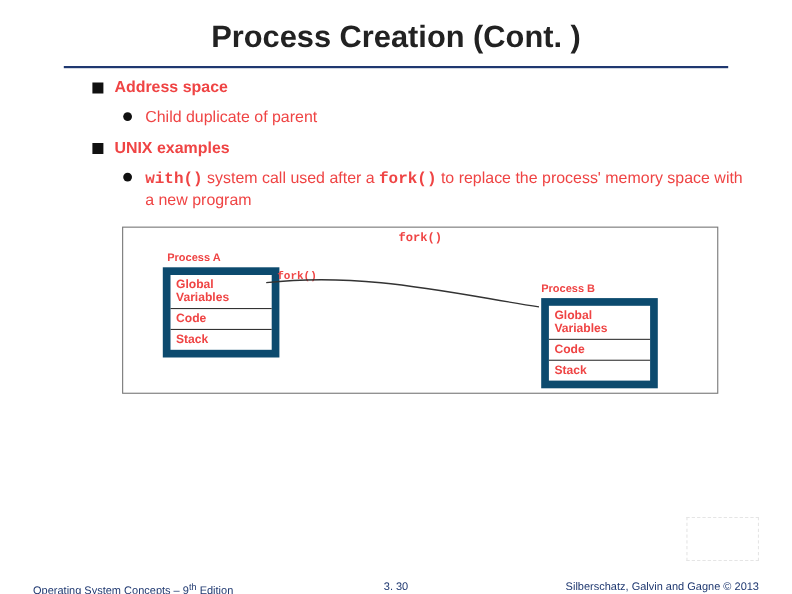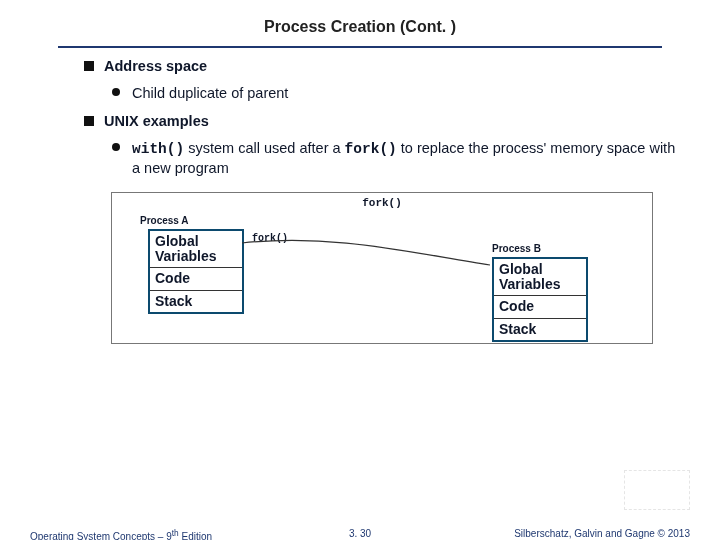--- a/index.html
+++ b/index.html
@@ -14,34 +14,34 @@
   }
   .slide {
     width: 720px;
     height: 540px;
     position: relative;
     box-sizing: border-box;
   }
   .title {
     text-align: center;
     font-weight: bold;
-    font-size: 16px;
+    font-size: 28px;
     color: #222;
     padding-top: 18px;
     padding-bottom: 6px;
   }
   .rule {
     border-top: 2px solid #1f3870;
     margin: 4px 58px 10px 58px;
   }
   .content {
     margin-left: 84px;
     margin-right: 40px;
     font-size: 14.5px;
-    color: #0f172a;
+    color: #ef4444;
   }
   .lvl1 {
     position: relative;
     padding-left: 20px;
     margin-top: 10px;
     font-weight: bold;
   }
   .lvl1::before {
     content: "";
     position: absolute;
@@ -92,23 +92,23 @@
   }
   .proc-title {
     font-family: Arial, sans-serif;
     font-size: 10px;
     font-weight: bold;
     position: absolute;
     text-align: left;
   }
   .proc-box {
     position: absolute;
-    border: 2px solid #0c4a6e;
+    border: 7px solid #0c4a6e;
     background: #fff;
-    font-size: 14px;
+    font-size: 11px;
     font-weight: bold;
   }
   .proc-box .row {
     border-bottom: 1px solid #333;
     padding: 3px 5px;
     line-height: 1.1;
   }
   .proc-box .row:last-child { border-bottom: none; }
   .fork-lbl {
     position: absolute;
@@ -155,21 +155,21 @@
     <div class="lvl2">Child duplicate of parent</div>
 
     <div class="lvl1">UNIX examples</div>
     <div class="lvl2">
       <span class="code">with()</span><span> system call used after a </span><span class="code">fork()</span><span> to replace the process' memory space with a new program</span>
     </div>
 
     <div class="diagram">
       <div class="label-top">fork()</div>
 
-      <div class="proc-title" style="left:28px; top:22px;">Process A</div>
+      <div class="proc-title" style="left:40px; top:22px;">Process A</div>
       <div class="proc-box" style="left:36px; top:36px; width:92px;">
         <div class="row">
           <span>Global</span><br>
           <span>Variables</span>
         </div>
         <div class="row">Code</div>
         <div class="row">Stack</div>
       </div>
 
       <div class="fork-lbl" style="left:140px; top:40px;">fork()</div>

